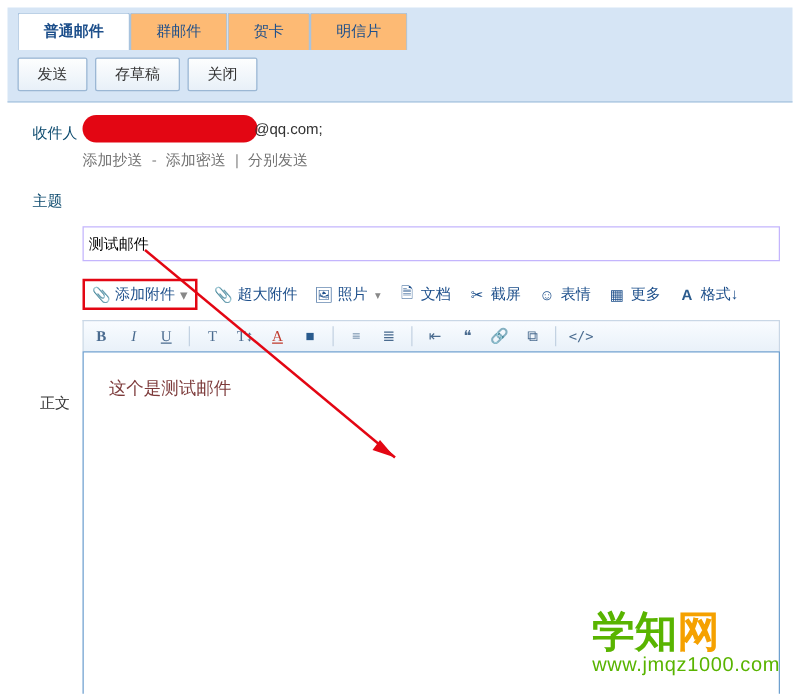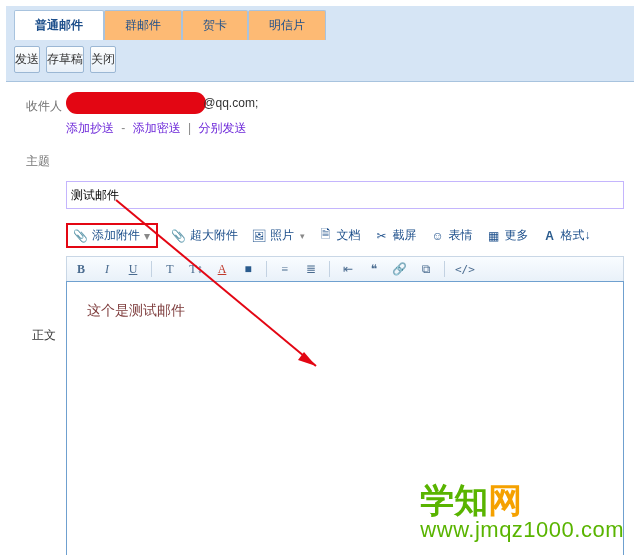--- a/index.html
+++ b/index.html
@@ -2,49 +2,49 @@
 <html><head>
 <meta charset="utf-8">
 <style>
   html,body{margin:0;padding:0;font-family:"Microsoft YaHei",Arial,sans-serif;font-size:12px;color:#333;background:#fff;}
   .page{width:640px;height:555px;position:relative;box-sizing:border-box;border:6px solid #fff;}
   .top-area{background:#d6e5f5;border-bottom:1px solid #a8c3de;}
   .tabs{display:flex;padding-top:4px;padding-left:8px;gap:0;}
   .tab{padding:6px 20px;border:1px solid #a8c3de;border-bottom:none;background:#fdba74;color:#1d4f8b;cursor:pointer;border-radius:2px 2px 0 0;}
   .tab.active{background:#fff;font-weight:bold;}
   .btn-row{display:flex;gap:6px;padding:6px 8px 8px 8px;}
-  .btn{padding:4px 0;border:1px solid #9bb7d4;background:linear-gradient(#fdfefe,#e8f0f8);border-radius:2px;cursor:pointer;color:#333;}
+  .btn{padding:4px 15px;border:1px solid #9bb7d4;background:linear-gradient(#fdfefe,#e8f0f8);border-radius:2px;cursor:pointer;color:#333;}
   .form{padding:10px 10px 0 20px;}
   .row{display:flex;align-items:flex-start;margin-bottom:10px;}
-  .lbl{width:40px;padding-top:6px;color:#737373;}
+  .lbl{width:40px;padding-top:6px;color:#0c4a6e;}
   .rcpt-box{flex:1;}
   .scribble{display:inline-block;width:140px;height:22px;background:#e30613;border-radius:12px;vertical-align:middle;}
   .rcpt-text{display:inline-block;vertical-align:middle;margin-left:-6px;}
   .links{margin-top:6px;color:#1d4f8b;}
-  .links .lk{color:#6d28d9;cursor:pointer;}
+  .links .lk{color:#737373;cursor:pointer;}
   .sep{color:#888;margin:0 4px;}
   .subject-input{flex:1;border:1px solid #c4b5fd;padding:4px 4px;font-size:12px;height:18px;background:#fff;margin-top:34px;}
   .attach-bar{display:flex;align-items:center;gap:14px;padding:4px 0 8px 60px;flex-wrap:wrap;}
   .attach-main{border:2px solid #e30613;padding:2px 6px;display:inline-flex;align-items:center;gap:4px;color:#1d4f8b;cursor:pointer;}
   .ico{display:inline-flex;width:14px;height:14px;align-items:center;justify-content:center;font-size:12px;}
   .attach-item{display:inline-flex;align-items:center;gap:4px;color:#1d4f8b;cursor:pointer;}
   .attach-item .drop{color:#888;font-size:9px;margin-left:2px;}
   .ed-wrap{margin-left:60px;margin-right:10px;}
   .ed-tb{border:1px solid #c9d7e6;border-bottom:none;background:linear-gradient(#f9fcff,#e9f1f9);padding:4px 6px;display:flex;align-items:center;gap:10px;color:#4a6b8f;}
   .tb-btn{min-width:16px;text-align:center;cursor:pointer;font-family:Georgia,serif;}
   .tb-sep{width:1px;height:16px;background:#c3d2e2;}
   .editor{border:1px solid #6fa0cf;height:260px;padding:20px;font-size:14px;position:relative;background:#fff;}
   .editor-text{color:#7d3b3b;}
-  .body-lbl{position:absolute;left:26px;top:321px;}
+  .body-lbl{position:absolute;left:26px;top:308px;}
   svg.arrow{position:absolute;left:100px;top:190px;pointer-events:none;}
   .watermark{position:absolute;right:10px;bottom:8px;text-align:left;line-height:1;}
   .wm1{font-size:34px;font-weight:bold;}
   .wm1 .g{color:#59b400;}
   .wm1 .y{color:#f5a100;}
-  .wm2{font-size:22px;color:#59b400;margin-top:2px;letter-spacing:0.5px;}
+  .wm2{font-size:16px;color:#59b400;margin-top:2px;letter-spacing:0.5px;}
 </style>
 </head>
 <body>
 <div class="page">
 
 <div class="top-area">
   <div class="tabs">
     <div class="tab active">普通邮件</div>
     <div class="tab">群邮件</div>
     <div class="tab">贺卡</div>

